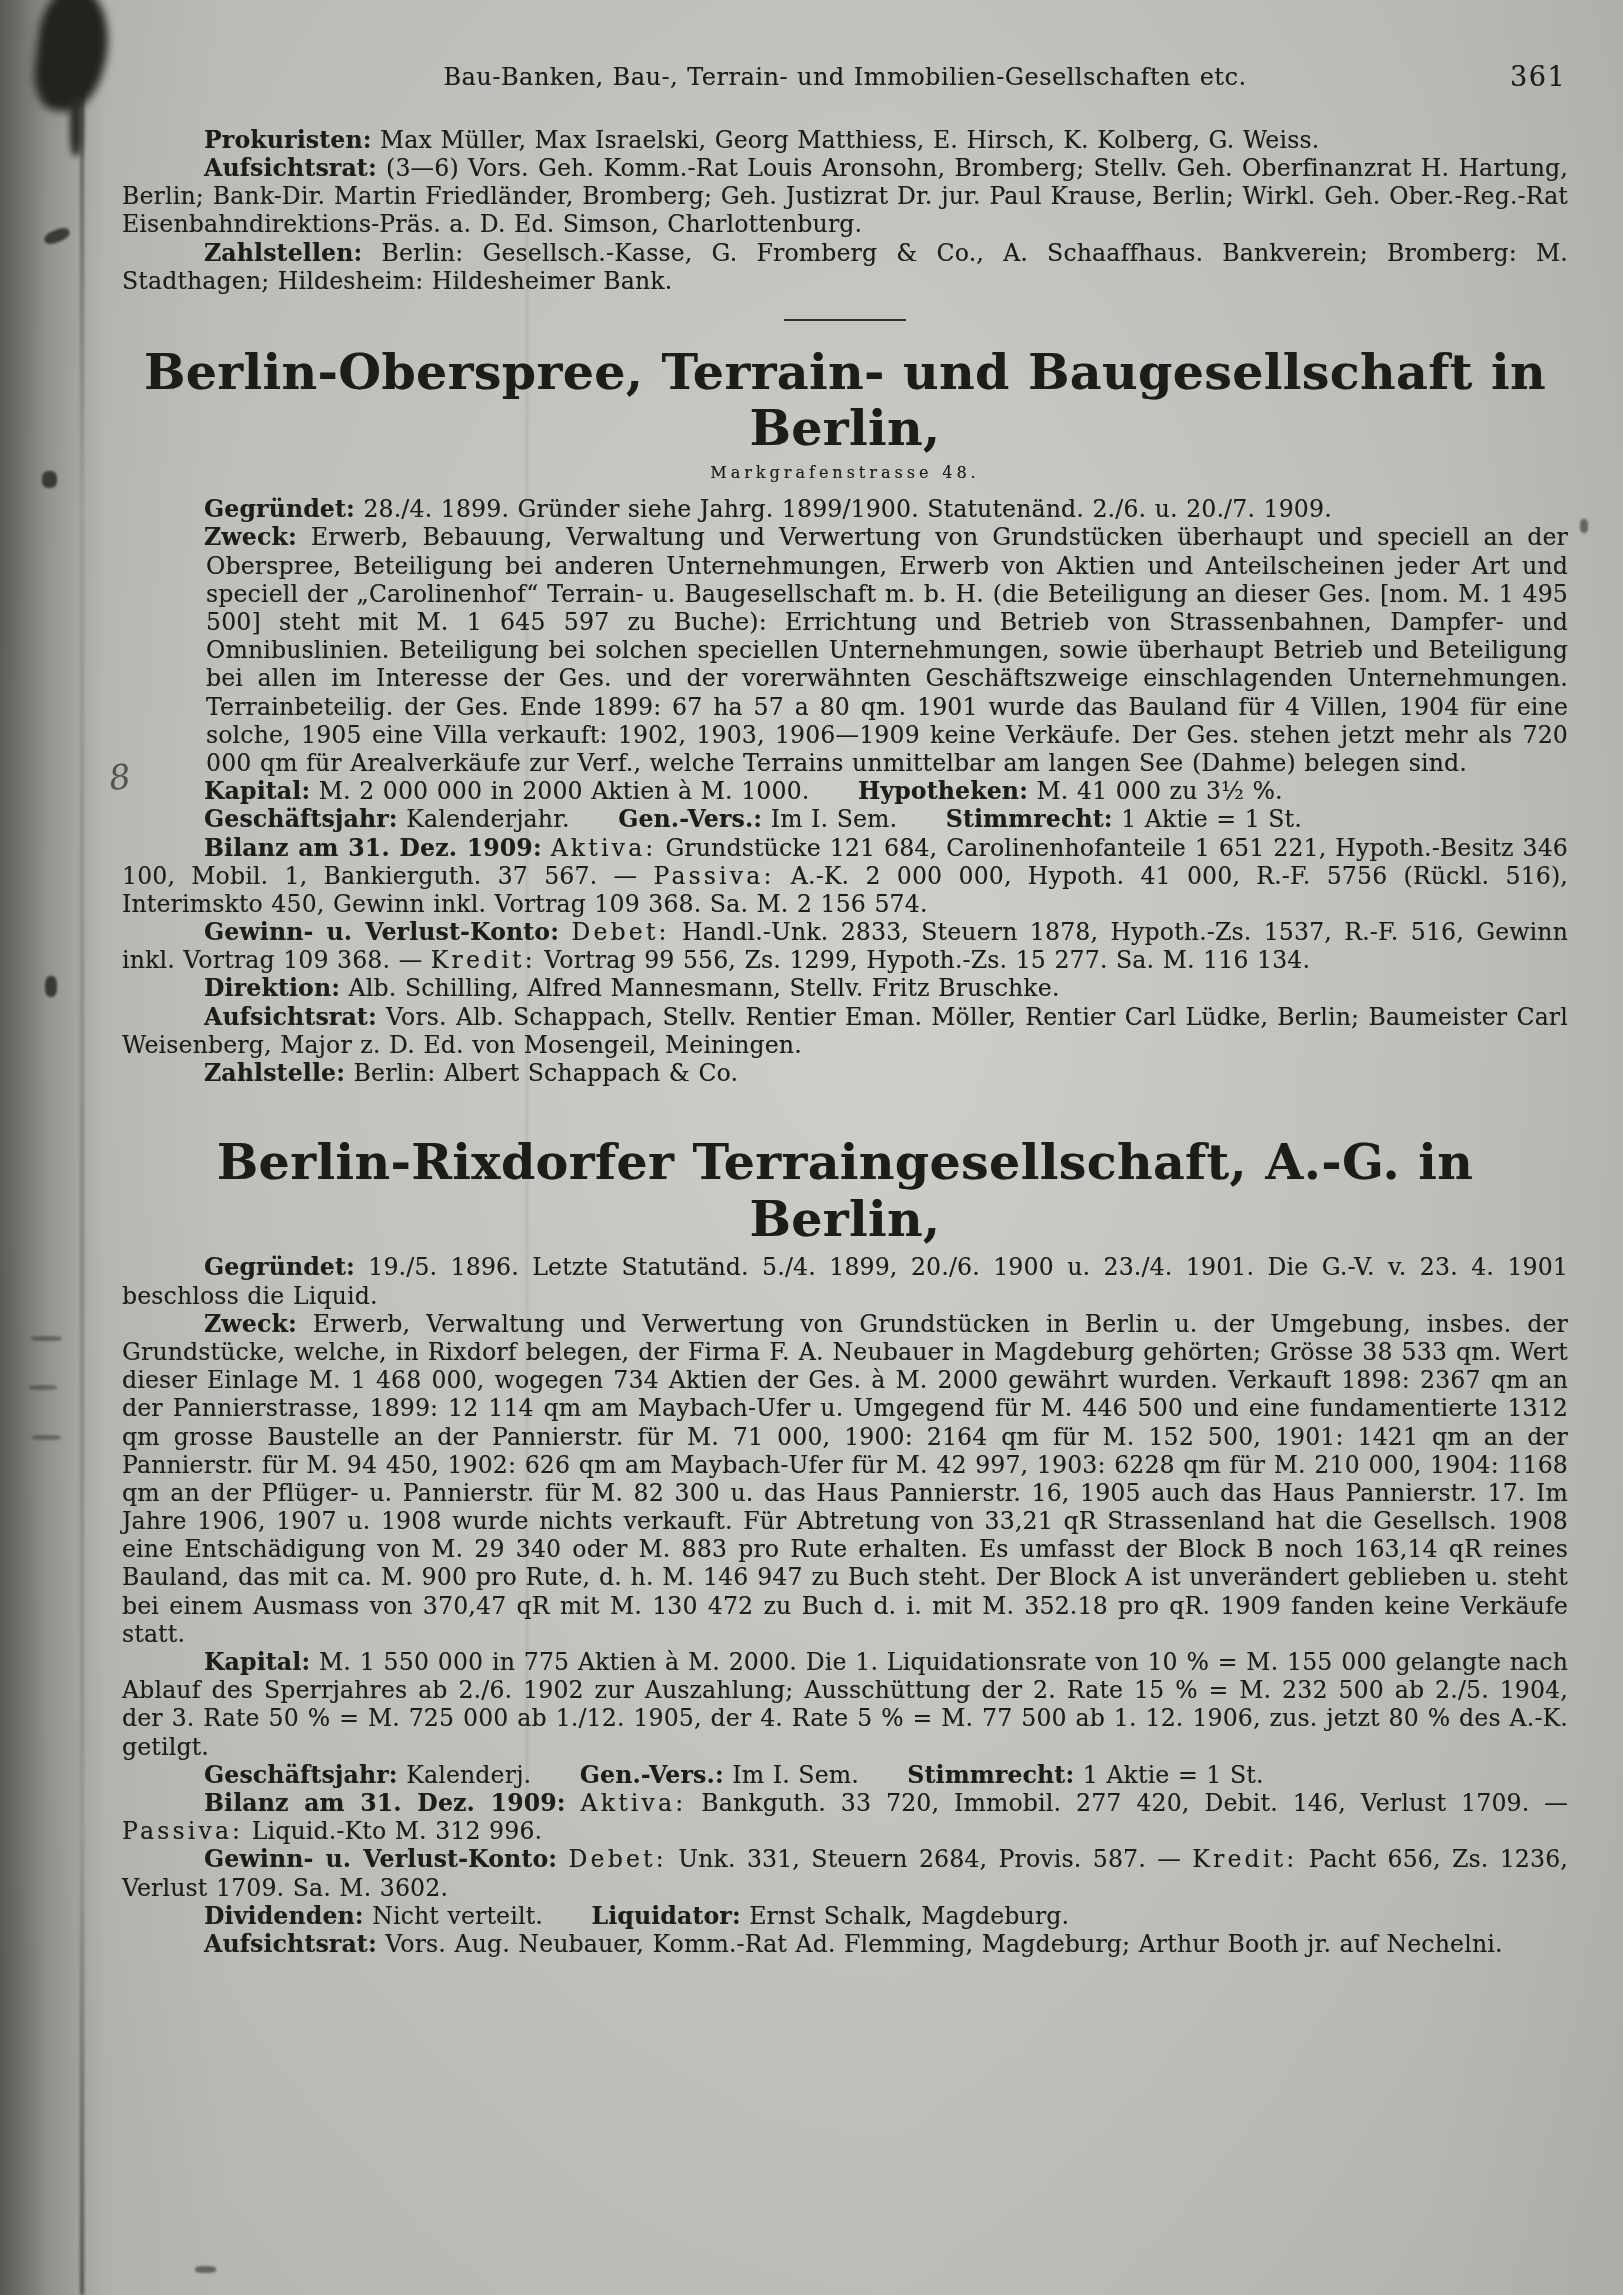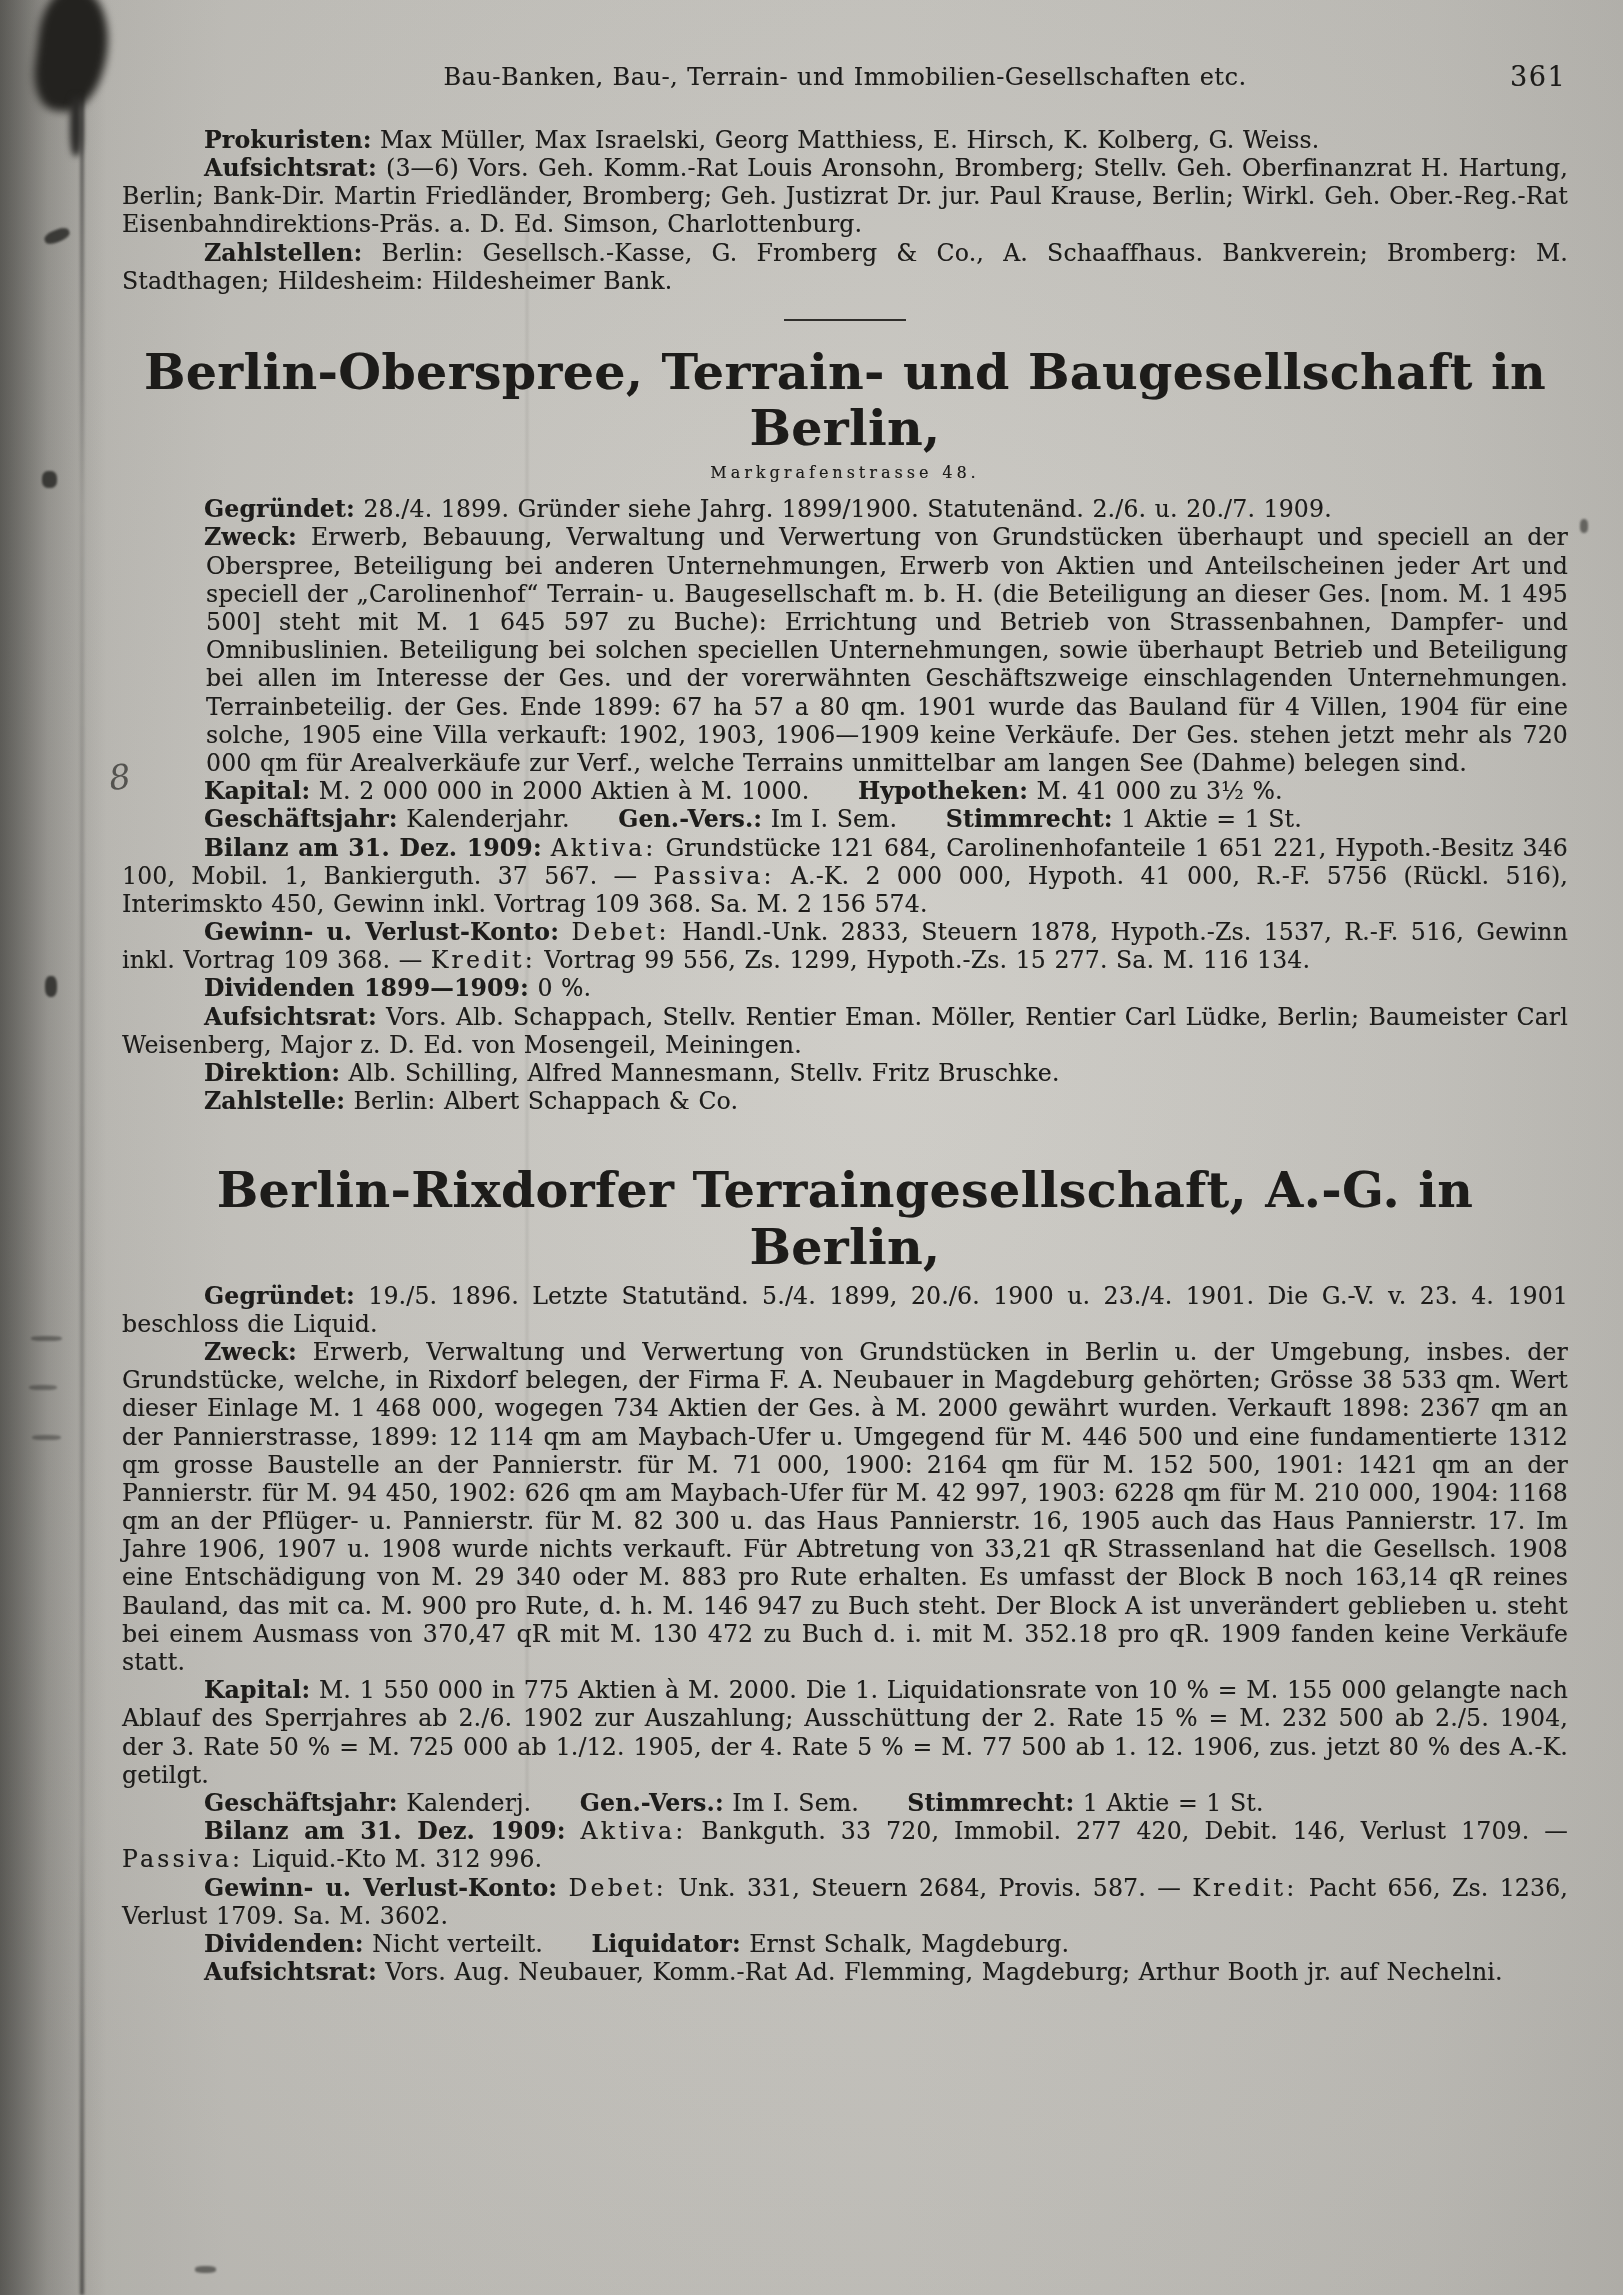--- a/index.html
+++ b/index.html
@@ -88,23 +88,22 @@
         <div class="divider"></div>
         <section class="entry">
           <div class="entry-title">Berlin-Oberspree, Terrain- und Baugesellschaft in Berlin,</div>
           <div class="entry-subtitle"><span class="seg sp">Markgrafenstrasse 48.</span></div>
           <p class="para first"><span class="seg b">Gegründet:</span><span class="seg"> 28./4. 1899. Gründer siehe Jahrg. 1899/1900. Statutenänd. 2./6. u. 20./7. 1909.</span></p>
           <p class="para hang"><span class="seg b">Zweck:</span><span class="seg"> Erwerb, Bebauung, Verwaltung und Verwertung von Grundstücken überhaupt und speciell an der Oberspree, Beteiligung bei anderen Unternehmungen, Erwerb von Aktien und Anteilscheinen jeder Art und speciell der „Carolinenhof“ Terrain- u. Baugesellschaft m. b. H. (die Beteiligung an dieser Ges. [nom. M. 1 495 500] steht mit M. 1 645 597 zu Buche): Errichtung und Betrieb von Strassenbahnen, Dampfer- und Omnibuslinien. Beteiligung bei solchen speciellen Unternehmungen, sowie überhaupt Betrieb und Beteiligung bei allen im Interesse der Ges. und der vorerwähnten Geschäftszweige einschlagenden Unternehmungen. Terrainbeteilig. der Ges. Ende 1899: 67 ha 57 a 80 qm. 1901 wurde das Bauland für 4 Villen, 1904 für eine solche, 1905 eine Villa verkauft: 1902, 1903, 1906—1909 keine Verkäufe. Der Ges. stehen jetzt mehr als 720 000 qm für Arealverkäufe zur Verf., welche Terrains unmittelbar am langen See (Dahme) belegen sind.</span></p>
           <p class="para first"><span class="seg b">Kapital:</span><span class="seg"> M. 2 000 000 in 2000 Aktien à M. 1000. </span><span class="seg b">Hypotheken:</span><span class="seg"> M. 41 000 zu 3½ %.</span></p>
           <p class="para first"><span class="seg b">Geschäftsjahr:</span><span class="seg"> Kalenderjahr. </span><span class="seg b">Gen.-Vers.:</span><span class="seg"> Im I. Sem. </span><span class="seg b">Stimmrecht:</span><span class="seg"> 1 Aktie = 1 St.</span></p>
           <p class="para first"><span class="seg b">Bilanz am 31. Dez. 1909:</span><span class="seg"> </span><span class="seg sp">Aktiva:</span><span class="seg"> Grundstücke 121 684, Carolinenhofanteile 1 651 221, Hypoth.-Besitz 346 100, Mobil. 1, Bankierguth. 37 567. — </span><span class="seg sp">Passiva:</span><span class="seg"> A.-K. 2 000 000, Hypoth. 41 000, R.-F. 5756 (Rückl. 516), Interimskto 450, Gewinn inkl. Vortrag 109 368. Sa. M. 2 156 574.</span></p>
           <p class="para first"><span class="seg b">Gewinn- u. Verlust-Konto:</span><span class="seg"> </span><span class="seg sp">Debet:</span><span class="seg"> Handl.-Unk. 2833, Steuern 1878, Hypoth.-Zs. 1537, R.-F. 516, Gewinn inkl. Vortrag 109 368. — </span><span class="seg sp">Kredit:</span><span class="seg"> Vortrag 99 556, Zs. 1299, Hypoth.-Zs. 15 277. Sa. M. 116 134.</span></p>
-          <p class="para first"><span class="seg b">Dividenden 1899—1909:</span><span class="seg"> 0 %.</span></p>
+          <p class="para first"><span class="seg b">Direktion:</span><span class="seg"> Alb. Schilling, Alfred Mannesmann, Stellv. Fritz Bruschke.</span></p>
           <p class="para first"><span class="seg b">Aufsichtsrat:</span><span class="seg"> Vors. Alb. Schappach, Stellv. Rentier Eman. Möller, Rentier Carl Lüdke, Berlin; Baumeister Carl Weisenberg, Major z. D. Ed. von Mosengeil, Meiningen.</span></p>
-          <p class="para first"><span class="seg b">Direktion:</span><span class="seg"> Alb. Schilling, Alfred Mannesmann, Stellv. Fritz Bruschke.</span></p>
           <p class="para first"><span class="seg b">Zahlstelle:</span><span class="seg"> Berlin: Albert Schappach &amp; Co.</span></p>
         </section>
         <section class="entry">
           <div class="entry-title">Berlin-Rixdorfer Terraingesellschaft, A.-G. in Berlin,</div>
           <p class="para first"><span class="seg b">Gegründet:</span><span class="seg"> 19./5. 1896. Letzte Statutänd. 5./4. 1899, 20./6. 1900 u. 23./4. 1901. Die G.-V. v. 23. 4. 1901 beschloss die Liquid.</span></p>
           <p class="para first"><span class="seg b">Zweck:</span><span class="seg"> Erwerb, Verwaltung und Verwertung von Grundstücken in Berlin u. der Umgebung, insbes. der Grundstücke, welche, in Rixdorf belegen, der Firma F. A. Neubauer in Magdeburg gehörten; Grösse 38 533 qm. Wert dieser Einlage M. 1 468 000, wogegen 734 Aktien der Ges. à M. 2000 gewährt wurden. Verkauft 1898: 2367 qm an der Pannierstrasse, 1899: 12 114 qm am Maybach-Ufer u. Umgegend für M. 446 500 und eine fundamentierte 1312 qm grosse Baustelle an der Pannierstr. für M. 71 000, 1900: 2164 qm für M. 152 500, 1901: 1421 qm an der Pannierstr. für M. 94 450, 1902: 626 qm am Maybach-Ufer für M. 42 997, 1903: 6228 qm für M. 210 000, 1904: 1168 qm an der Pflüger- u. Pannierstr. für M. 82 300 u. das Haus Pannierstr. 16, 1905 auch das Haus Pannierstr. 17. Im Jahre 1906, 1907 u. 1908 wurde nichts verkauft. Für Abtretung von 33,21 qR Strassenland hat die Gesellsch. 1908 eine Entschädigung von M. 29 340 oder M. 883 pro Rute erhalten. Es umfasst der Block B noch 163,14 qR reines Bauland, das mit ca. M. 900 pro Rute, d. h. M. 146 947 zu Buch steht. Der Block A ist unverändert geblieben u. steht bei einem Ausmass von 370,47 qR mit M. 130 472 zu Buch d. i. mit M. 352.18 pro qR. 1909 fanden keine Verkäufe statt.</span></p>
           <p class="para first"><span class="seg b">Kapital:</span><span class="seg"> M. 1 550 000 in 775 Aktien à M. 2000. Die 1. Liquidationsrate von 10 % = M. 155 000 gelangte nach Ablauf des Sperrjahres ab 2./6. 1902 zur Auszahlung; Ausschüttung der 2. Rate 15 % = M. 232 500 ab 2./5. 1904, der 3. Rate 50 % = M. 725 000 ab 1./12. 1905, der 4. Rate 5 % = M. 77 500 ab 1. 12. 1906, zus. jetzt 80 % des A.-K. getilgt.</span></p>
           <p class="para first"><span class="seg b">Geschäftsjahr:</span><span class="seg"> Kalenderj. </span><span class="seg b">Gen.-Vers.:</span><span class="seg"> Im I. Sem. </span><span class="seg b">Stimmrecht:</span><span class="seg"> 1 Aktie = 1 St.</span></p>
           <p class="para first"><span class="seg b">Bilanz am 31. Dez. 1909:</span><span class="seg"> </span><span class="seg sp">Aktiva:</span><span class="seg"> Bankguth. 33 720, Immobil. 277 420, Debit. 146, Verlust 1709. — </span><span class="seg sp">Passiva:</span><span class="seg"> Liquid.-Kto M. 312 996.</span></p>
           <p class="para first"><span class="seg b">Gewinn- u. Verlust-Konto:</span><span class="seg"> </span><span class="seg sp">Debet:</span><span class="seg"> Unk. 331, Steuern 2684, Provis. 587. — </span><span class="seg sp">Kredit:</span><span class="seg"> Pacht 656, Zs. 1236, Verlust 1709. Sa. M. 3602.</span></p>

